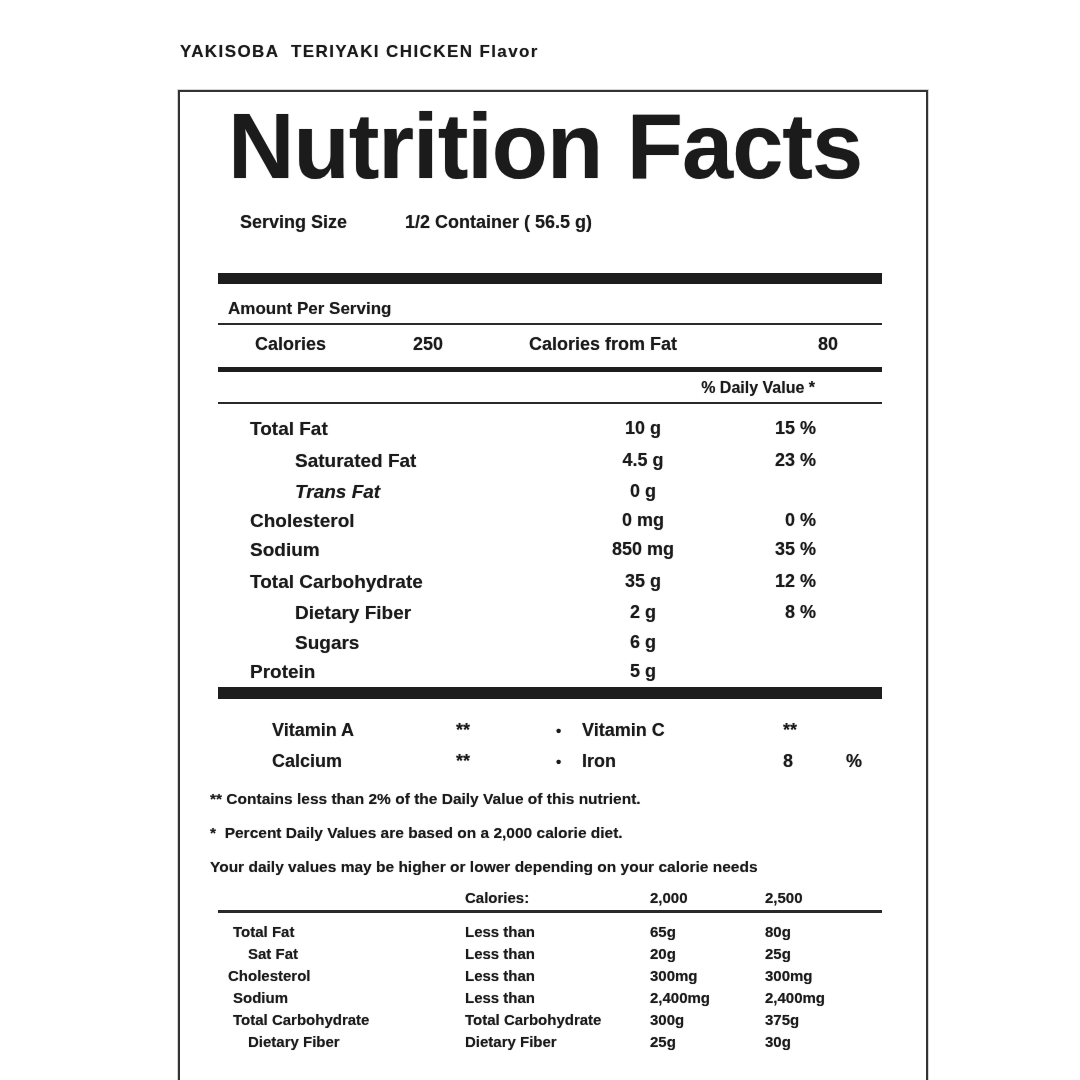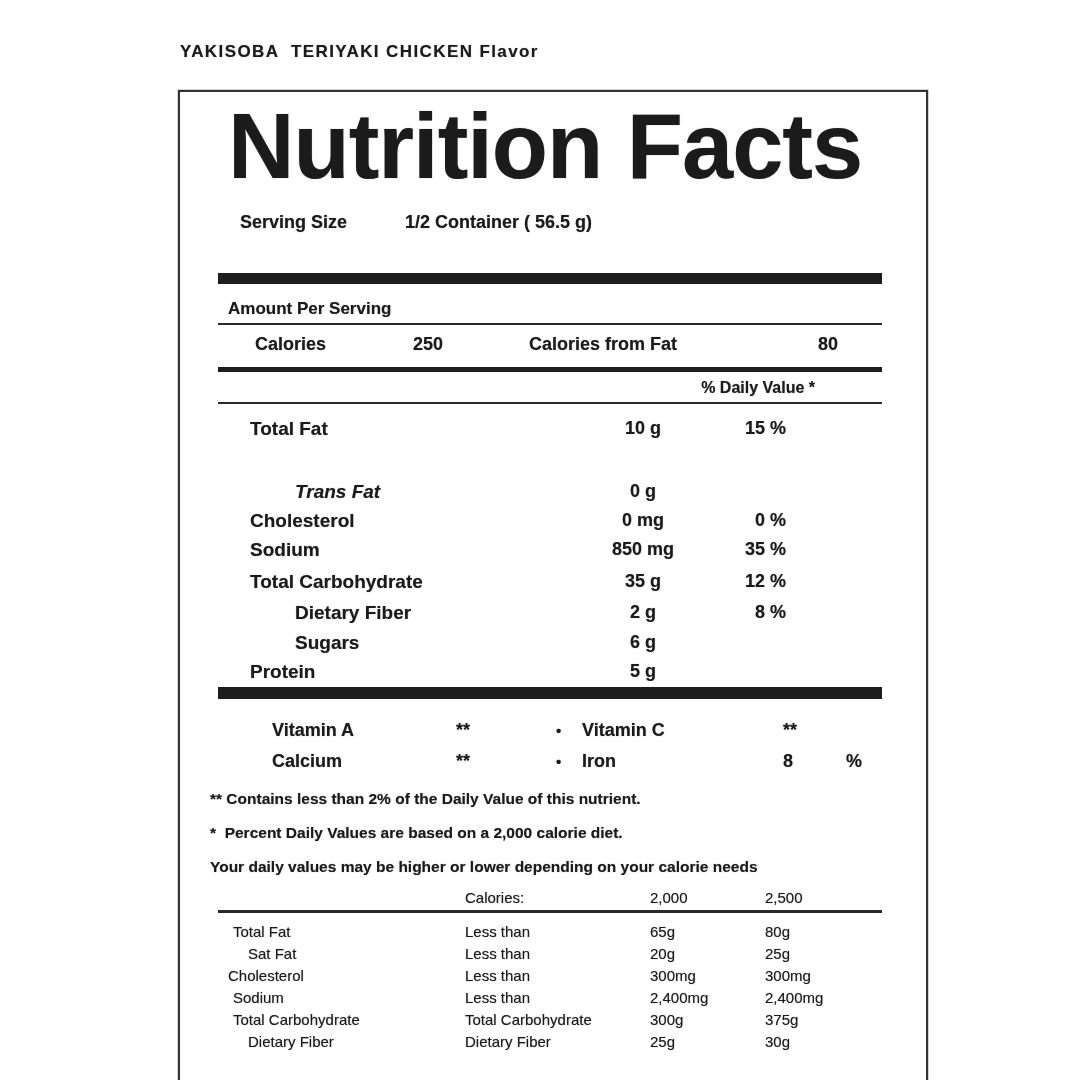--- a/index.html
+++ b/index.html
@@ -24,30 +24,30 @@
   .row{position:absolute;left:38px;width:664px;height:26px;font-size:18px;font-weight:bold;}
   .bar{position:absolute;left:38px;width:664px;background:#1d1d1d;}
   .hair{position:absolute;left:38px;width:664px;background:#2a2a2a;}
   .srv-label{position:absolute;white-space:pre;}
   .aps{position:absolute;left:48px;top:207px;font-size:17px;font-weight:bold;}
   .dvh{position:absolute;left:440px;top:287px;width:195px;text-align:right;font-size:16px;font-weight:bold;}
   .n-name{position:absolute;left:32px;font-size:19px;font-weight:bold;white-space:nowrap;}
   .n-name.ind{left:77px;}
   .n-name.ital{font-style:italic;}
   .n-amt{position:absolute;left:330px;width:190px;text-align:center;font-size:18px;font-weight:bold;}
-  .n-dv{position:absolute;left:468px;width:100px;text-align:right;font-size:18px;font-weight:bold;}
+  .n-dv{position:absolute;left:498px;width:100px;text-align:right;font-size:18px;font-weight:bold;}
   .vit{font-size:18px;font-weight:bold;}
   .vit .lname{position:absolute;left:54px;}
   .vit .lval{position:absolute;left:205px;width:80px;text-align:center;}
   .vit .dot{position:absolute;left:338px;font-size:15px;top:2px;}
   .vit .rname{position:absolute;left:364px;}
   .vit .rval{position:absolute;left:565px;}
   .vit .runit{position:absolute;left:628px;}
   .fnote{position:absolute;left:30px;font-size:15.5px;font-weight:bold;white-space:pre;}
-  .tbl{font-size:15px;font-weight:normal;}
+  .tbl{font-size:15px;font-weight:bold;}
   .tbl .c1{position:absolute;left:15px;white-space:nowrap;}
   .tbl .c1.ind{left:30px;}
   .tbl .c2{position:absolute;left:247px;white-space:nowrap;}
   .tbl .c3{position:absolute;left:432px;white-space:nowrap;}
   .tbl .c4{position:absolute;left:547px;white-space:nowrap;}
 </style>
 </head>
 <body>
 
 <div class="canvas">
@@ -76,20 +76,25 @@
     </div>
 
     <div class="bar" style="top:275px;height:5px"></div>
     <div class="dvh">% Daily Value *</div>
     <div class="hair" style="top:310px;height:2px"></div>
 
     <div class="row" style="top:326px">
       <span class="n-name">Total Fat</span>
       <span class="n-amt">10 g</span>
       <span class="n-dv">15 %</span>
+    </div>
+    <div class="row" style="top:358px">
+      <span class="n-name ind">Saturated Fat</span>
+      <span class="n-amt">4.5 g</span>
+      <span class="n-dv">23 %</span>
     </div>
     <div class="row" style="top:389px">
       <span class="n-name ind ital">Trans Fat</span>
       <span class="n-amt">0 g</span>
       <span class="n-dv"></span>
     </div>
     <div class="row" style="top:418px">
       <span class="n-name">Cholesterol</span>
       <span class="n-amt">0 mg</span>
       <span class="n-dv">0 %</span>

